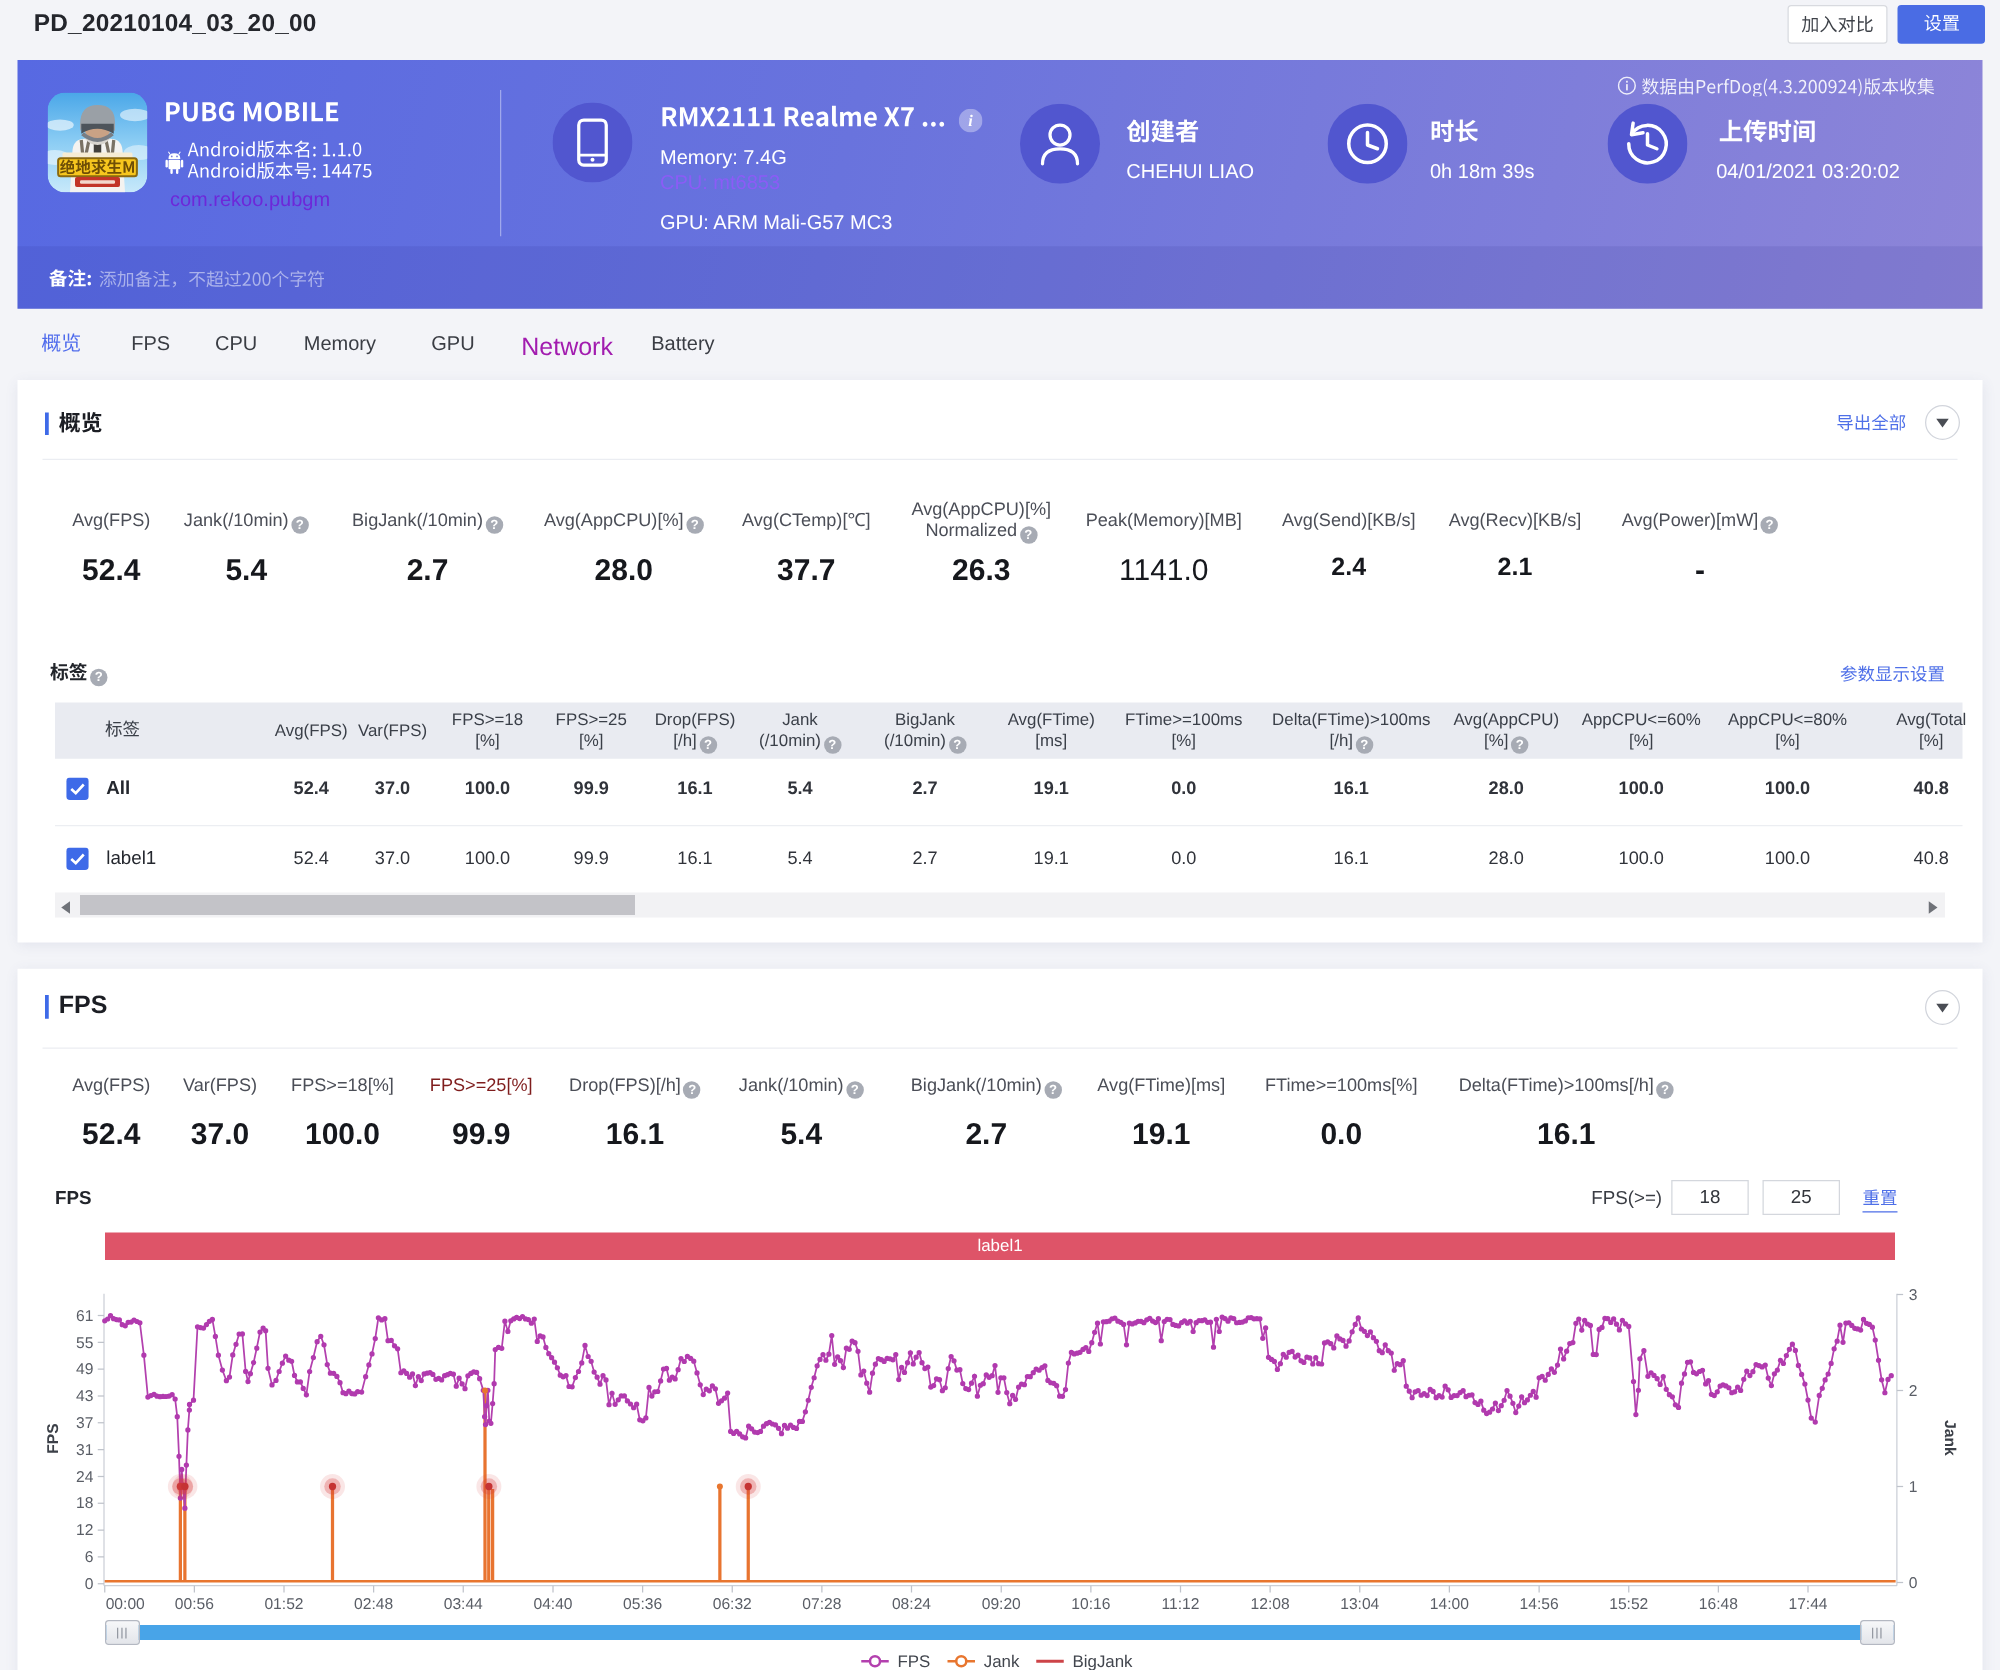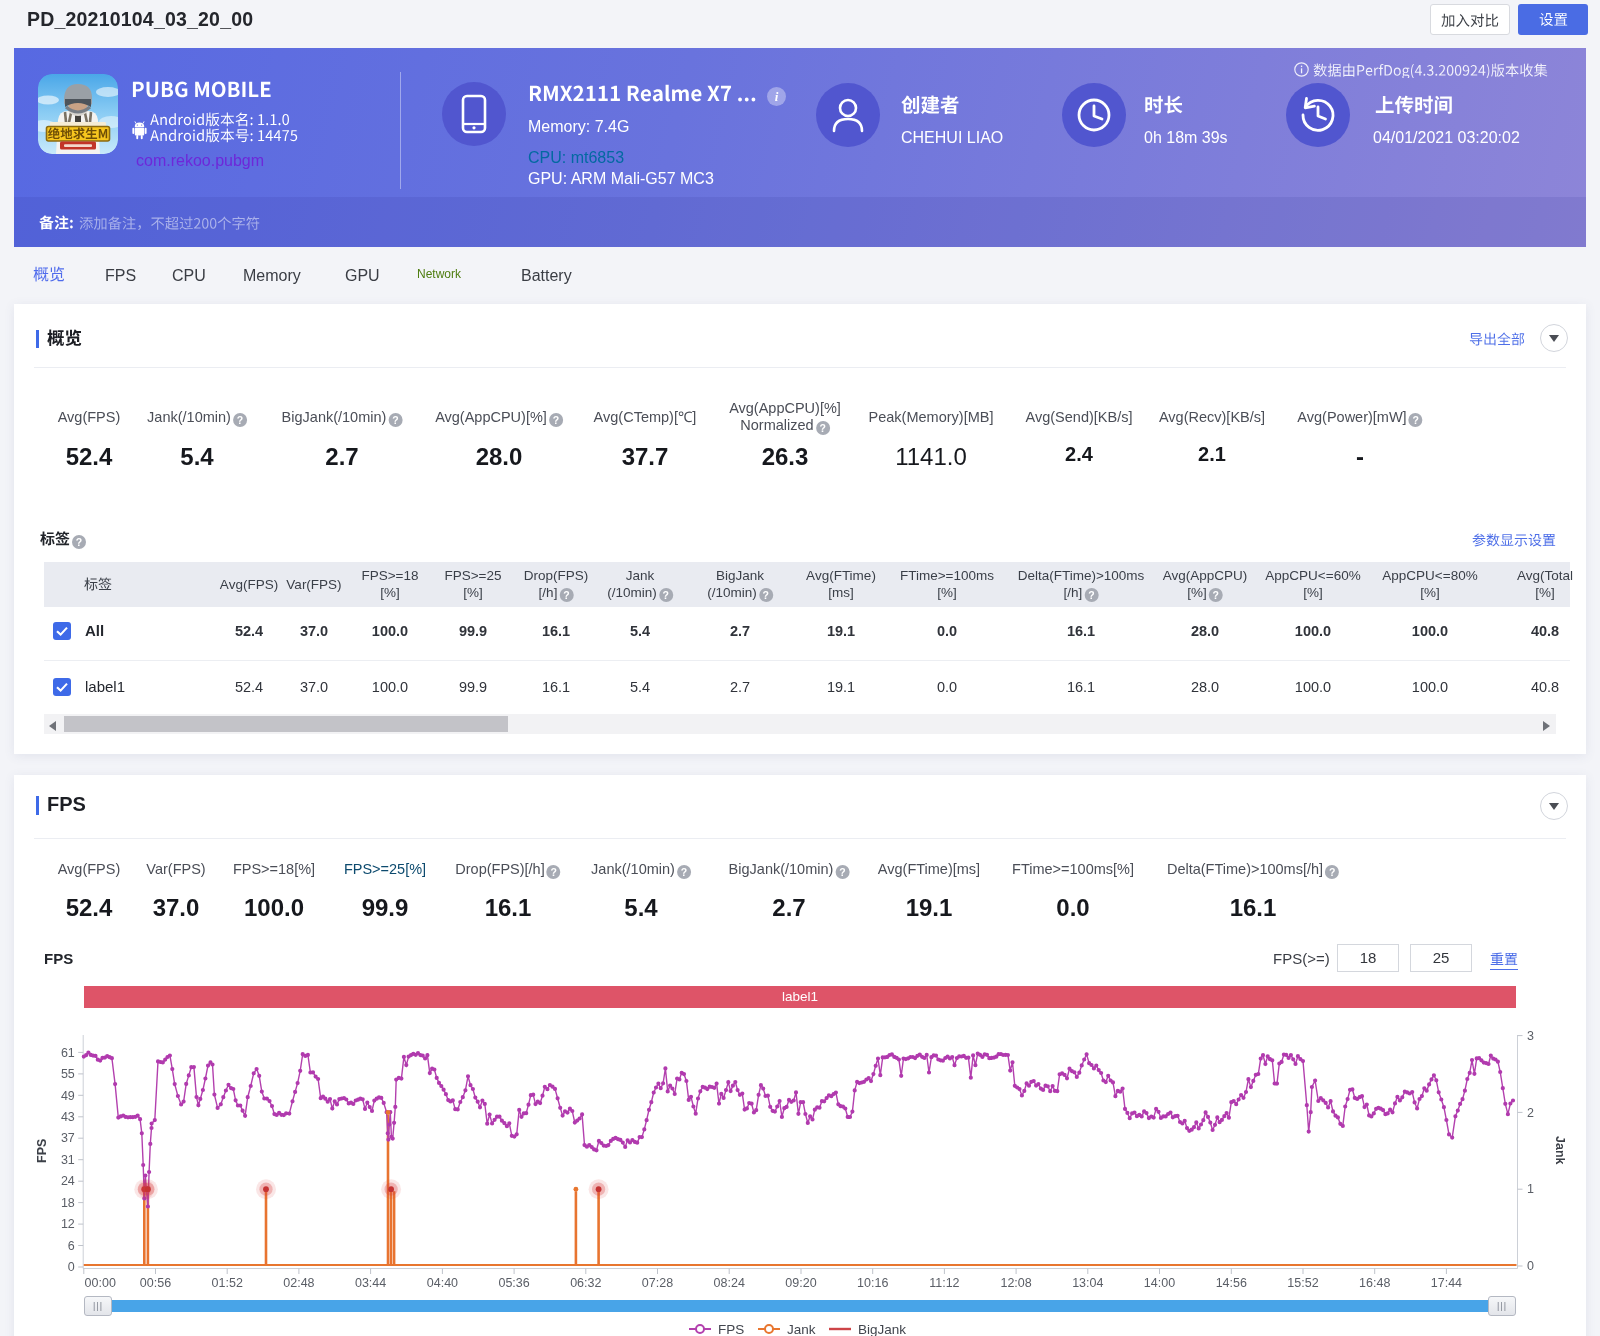--- a/index.html
+++ b/index.html
@@ -72,21 +72,21 @@
 <div class="abs" style="left:528px;top:82.5px">
     <svg width="228.8" height="21.2" viewBox="0 -18.1 228.8 21.2" style="display:block">
       <path d="M4.9 -8.2V-12.8H6.9C8.9 -12.8 9.9 -12.3 9.9 -10.6C9.9 -9 8.9 -8.2 6.9 -8.2ZM10.2 0H13.6L10 -6.2C11.8 -6.9 12.9 -8.3 12.9 -10.6C12.9 -14.1 10.4 -15.3 7.2 -15.3H1.9V0H4.9V-5.8H7Z M15.9 0H18.7V-6.4C18.7 -7.8 18.4 -9.9 18.3 -11.4H18.4L19.6 -7.8L21.9 -1.4H23.7L26 -7.8L27.3 -11.4H27.4C27.2 -9.9 27 -7.8 27 -6.4V0H29.8V-15.3H26.4L23.8 -8.1C23.5 -7.2 23.3 -6.2 22.9 -5.2H22.8C22.5 -6.2 22.2 -7.2 21.9 -8.1L19.3 -15.3H15.9Z M31.9 0H35.1L36.8 -3.4C37.1 -4.2 37.5 -5 37.9 -5.9H38C38.4 -5 38.8 -4.2 39.2 -3.4L40.9 0H44.2L40 -7.7L44 -15.3H40.8L39.3 -12.1C39 -11.4 38.7 -10.7 38.3 -9.7H38.2C37.8 -10.7 37.5 -11.4 37.1 -12.1L35.6 -15.3H32.2L36.2 -7.8Z M45.4 0H55.6V-2.6H52.3C51.6 -2.6 50.6 -2.5 49.8 -2.4C52.6 -5.1 54.9 -8.1 54.9 -10.8C54.9 -13.7 53 -15.5 50.1 -15.5C48 -15.5 46.7 -14.7 45.3 -13.2L46.9 -11.6C47.7 -12.4 48.6 -13.1 49.7 -13.1C51.2 -13.1 52 -12.2 52 -10.7C52 -8.3 49.6 -5.5 45.4 -1.8Z M58.4 0H67.5V-2.5H64.7V-15.3H62.4C61.5 -14.6 60.4 -14.3 58.9 -14V-12.1H61.7V-2.5H58.4Z M70.5 0H79.7V-2.5H76.8V-15.3H74.6C73.6 -14.6 72.6 -14.3 71 -14V-12.1H73.8V-2.5H70.5Z M82.7 0H91.9V-2.5H89V-15.3H86.7C85.8 -14.6 84.7 -14.3 83.2 -14V-12.1H86V-2.5H82.7Z M102.8 -8.2V-12.8H104.7C106.7 -12.8 107.8 -12.3 107.8 -10.6C107.8 -9 106.7 -8.2 104.7 -8.2ZM108 0H111.4L107.8 -6.2C109.6 -6.9 110.7 -8.3 110.7 -10.6C110.7 -14.1 108.2 -15.3 105 -15.3H99.7V0H102.8V-5.8H104.9Z M118.5 0.3C120 0.3 121.4 -0.2 122.5 -1L121.5 -2.8C120.7 -2.3 119.9 -2.1 118.9 -2.1C117.2 -2.1 116 -3 115.7 -4.9H122.8C122.9 -5.2 123 -5.7 123 -6.3C123 -9.5 121.3 -11.8 118.2 -11.8C115.4 -11.8 112.8 -9.5 112.8 -5.8C112.8 -2 115.3 0.3 118.5 0.3ZM115.7 -6.9C115.9 -8.6 117 -9.5 118.2 -9.5C119.7 -9.5 120.4 -8.5 120.4 -6.9Z M128.3 0.3C129.6 0.3 130.8 -0.4 131.8 -1.2H131.9L132.1 0H134.6V-6.7C134.6 -10.1 133.1 -11.8 130.1 -11.8C128.3 -11.8 126.7 -11.1 125.3 -10.3L126.4 -8.3C127.5 -8.9 128.5 -9.4 129.6 -9.4C131 -9.4 131.5 -8.5 131.5 -7.4C126.9 -6.9 124.9 -5.6 124.9 -3.2C124.9 -1.2 126.2 0.3 128.3 0.3ZM129.3 -2.1C128.4 -2.1 127.8 -2.5 127.8 -3.4C127.8 -4.4 128.7 -5.2 131.5 -5.5V-3.2C130.8 -2.5 130.2 -2.1 129.3 -2.1Z M140.5 0.3C141.2 0.3 141.7 0.2 142.1 0L141.7 -2.2C141.5 -2.2 141.4 -2.2 141.3 -2.2C141 -2.2 140.7 -2.4 140.7 -3.1V-16.4H137.6V-3.2C137.6 -1.1 138.4 0.3 140.5 0.3Z M144.1 0H147.2V-7.9C148 -8.8 148.7 -9.2 149.4 -9.2C150.5 -9.2 151 -8.6 151 -6.8V0H154V-7.9C154.8 -8.8 155.6 -9.2 156.2 -9.2C157.3 -9.2 157.8 -8.6 157.8 -6.8V0H160.8V-7.2C160.8 -10.1 159.7 -11.8 157.3 -11.8C155.8 -11.8 154.7 -10.9 153.6 -9.8C153.1 -11.1 152.1 -11.8 150.4 -11.8C148.9 -11.8 147.9 -11 146.9 -10H146.8L146.6 -11.5H144.1Z M169 0.3C170.4 0.3 171.9 -0.2 173 -1L172 -2.8C171.2 -2.3 170.4 -2.1 169.4 -2.1C167.7 -2.1 166.5 -3 166.2 -4.9H173.3C173.4 -5.2 173.5 -5.7 173.5 -6.3C173.5 -9.5 171.8 -11.8 168.7 -11.8C165.9 -11.8 163.3 -9.5 163.3 -5.8C163.3 -2 165.8 0.3 169 0.3ZM166.2 -6.9C166.4 -8.6 167.5 -9.5 168.7 -9.5C170.2 -9.5 170.9 -8.5 170.9 -6.9Z M179.3 0H182.5L184.2 -3.4C184.5 -4.2 184.9 -5 185.3 -5.9H185.4C185.8 -5 186.2 -4.2 186.6 -3.4L188.3 0H191.6L187.4 -7.7L191.4 -15.3H188.2L186.7 -12.1C186.4 -11.4 186.1 -10.7 185.7 -9.7H185.6C185.2 -10.7 184.8 -11.4 184.5 -12.1L182.9 -15.3H179.5L183.6 -7.8Z M195.8 0H198.8C199.1 -6 199.6 -9.1 203.1 -13.4V-15.3H193V-12.7H199.8C196.9 -8.7 196 -5.3 195.8 0Z M212.1 0.3C213.2 0.3 214 -0.6 214 -1.7C214 -2.8 213.2 -3.7 212.1 -3.7C211 -3.7 210.2 -2.8 210.2 -1.7C210.2 -0.6 211 0.3 212.1 0.3Z M218.8 0.3C219.9 0.3 220.7 -0.6 220.7 -1.7C220.7 -2.8 219.9 -3.7 218.8 -3.7C217.7 -3.7 216.9 -2.8 216.9 -1.7C216.9 -0.6 217.7 0.3 218.8 0.3Z M225.5 0.3C226.6 0.3 227.4 -0.6 227.4 -1.7C227.4 -2.8 226.6 -3.7 225.5 -3.7C224.4 -3.7 223.6 -2.8 223.6 -1.7C223.6 -0.6 224.4 0.3 225.5 0.3Z" fill="#ffffff"></path>
     </svg>
   </div>
 <div class="abs" style="left:767px;top:87px"><svg width="19" height="19" viewBox="0 0 19 19" style="vertical-align:-4px">
 <circle cx="9.5" cy="9.5" r="9.5" fill="rgba(255,255,255,0.35)"></circle>
 <text x="9.5" y="14" text-anchor="middle" font-family="Liberation Serif,serif" font-size="13" font-style="italic" font-weight="bold" fill="#fff">i</text>
 </svg></div>
 <div class="abs" style="left:528px;top:117.5px;font-size:16px;color:#fff">Memory: 7.4G</div>
-<div class="abs" style="left:528px;top:149px;font-size:16px;color:#0369a1">CPU: mt6853</div>
+<div class="abs" style="left:528px;top:138px;font-size:16px;color:#8b5cf6">CPU: mt6853</div>
 <div class="abs" style="left:528px;top:170px;font-size:16px;color:#fff">GPU: ARM Mali-G57 MC3</div>
 <div class="abs" style="left:816px;top:83px"><svg width="64" height="64" viewBox="0 0 64 64">
 <circle cx="32" cy="32" r="32" fill="#5156cf"></circle>
 <circle cx="32" cy="25" r="8" fill="none" stroke="#fff" stroke-width="2.6"></circle>
 <path d="M18 48 Q18 36 32 36 Q46 36 46 48" fill="none" stroke="#fff" stroke-width="2.6" stroke-linecap="round"></path>
 </svg></div>
 <div class="abs" style="left:901px;top:95px">
     <svg width="58.5" height="20.1" viewBox="0 -17.2 58.5 20.1" style="display:block">
       <path d="M15.8 -16.2V-1C15.8 -0.6 15.6 -0.5 15.2 -0.5C14.8 -0.5 13.5 -0.5 12.3 -0.5C12.6 0.1 13 1.1 13.1 1.7C14.9 1.7 16.2 1.7 17 1.3C17.8 0.9 18.1 0.3 18.1 -1V-16.2ZM12 -14.3V-3.3H14.3V-14.3ZM3.6 -9.5H3.5C4.7 -10.5 5.7 -11.8 6.5 -13.2C7.5 -12 8.7 -10.6 9.4 -9.5ZM5.8 -16.6C4.8 -14.1 2.7 -11.5 0.3 -9.9C0.8 -9.5 1.6 -8.7 2 -8.2L2.6 -8.6V-1.5C2.6 0.8 3.3 1.4 5.6 1.4C6.1 1.4 8.2 1.4 8.8 1.4C10.8 1.4 11.4 0.6 11.6 -2.2C11 -2.3 10.1 -2.7 9.6 -3C9.5 -1 9.4 -0.6 8.6 -0.6C8.1 -0.6 6.3 -0.6 5.9 -0.6C5 -0.6 4.9 -0.7 4.9 -1.5V-7.5H8C7.9 -5.8 7.7 -5.1 7.5 -4.8C7.4 -4.7 7.2 -4.6 7 -4.6C6.7 -4.6 6.1 -4.6 5.5 -4.7C5.8 -4.2 6 -3.4 6 -2.7C6.9 -2.7 7.7 -2.7 8.2 -2.8C8.7 -2.9 9.1 -3 9.5 -3.5C9.9 -4 10.1 -5.4 10.3 -8.7V-8.8L11.8 -10.2C10.9 -11.5 9 -13.5 7.6 -15.1L7.9 -15.9Z M27.1 -15.1V-13.4H30.4V-12.4H26V-10.7H30.4V-9.7H27V-7.9H30.4V-7H26.9V-5.4H30.4V-4.4H26.1V-2.6H30.4V-1.3H32.6V-2.6H37.8V-4.4H32.6V-5.4H37.1V-7H32.6V-7.9H36.9V-10.7H38V-12.4H36.9V-15.1H32.6V-16.6H30.4V-15.1ZM32.6 -10.7H34.8V-9.7H32.6ZM32.6 -12.4V-13.4H34.8V-12.4ZM21.3 -7C21.3 -7.3 21.9 -7.7 22.3 -7.9H24C23.8 -6.6 23.6 -5.5 23.2 -4.5C22.9 -5.1 22.6 -5.9 22.3 -6.8L20.6 -6.2C21.1 -4.6 21.6 -3.4 22.3 -2.4C21.7 -1.3 20.9 -0.4 20 0.2C20.5 0.5 21.3 1.3 21.7 1.8C22.5 1.1 23.2 0.3 23.8 -0.7C25.9 1 28.5 1.4 31.8 1.4H37.6C37.7 0.7 38.1 -0.3 38.4 -0.8C37.1 -0.7 33 -0.7 31.9 -0.7C29 -0.7 26.6 -1.1 24.8 -2.6C25.5 -4.5 26.1 -6.8 26.3 -9.7L25 -10L24.6 -9.9H23.9C24.8 -11.4 25.7 -13.1 26.4 -14.9L25 -15.8L24.3 -15.5H20.6V-13.5H23.4C22.8 -11.9 22 -10.6 21.7 -10.1C21.3 -9.5 20.8 -8.9 20.4 -8.8C20.7 -8.4 21.1 -7.5 21.3 -7Z M54.8 -16C54.2 -15.1 53.5 -14.3 52.8 -13.5V-14.5H48.6V-16.6H46.3V-14.5H41.7V-12.4H46.3V-10.6H40V-8.6H46.6C44.4 -7.3 41.9 -6.2 39.4 -5.3C39.8 -4.9 40.5 -3.9 40.8 -3.4C41.8 -3.8 42.8 -4.2 43.8 -4.7V1.8H46.1V1.2H52.8V1.7H55.3V-7H48.2C49 -7.5 49.7 -8.1 50.5 -8.6H57.5V-10.6H53C54.4 -12 55.7 -13.4 56.8 -15ZM48.6 -10.6V-12.4H51.8C51.1 -11.8 50.4 -11.2 49.6 -10.6ZM46.1 -2.1H52.8V-0.8H46.1ZM46.1 -3.9V-5.1H52.8V-3.9Z" fill="#ffffff"></path>
     </svg>
@@ -132,21 +132,21 @@
       <path d="M5.8 -4.1C5.5 -3 4.9 -1.8 4 -1.1L4.8 -0.5C5.7 -1.3 6.3 -2.7 6.7 -3.8ZM9.2 -3.6C9.6 -2.7 10 -1.4 10.1 -0.6L11 -0.9C10.9 -1.7 10.5 -3 10 -3.9ZM11 -4C11.8 -2.9 12.6 -1.4 13 -0.4L13.9 -0.9C13.5 -1.9 12.6 -3.3 11.8 -4.4ZM7.6 -5.7V-0C7.6 0.1 7.6 0.2 7.4 0.2C7.2 0.2 6.6 0.2 5.8 0.2C6 0.5 6.1 0.9 6.1 1.1C7.1 1.1 7.7 1.1 8.1 1C8.5 0.8 8.6 0.5 8.6 -0V-5.7ZM1.2 -11.1C2 -10.7 3 -10 3.5 -9.5L4.2 -10.4C3.7 -10.9 2.7 -11.5 1.8 -11.9ZM0.5 -7.2C1.4 -6.9 2.4 -6.2 2.9 -5.8L3.5 -6.7C3 -7.1 2 -7.7 1.1 -8ZM0.9 0.4 1.8 1C2.4 -0.3 3.2 -2 3.7 -3.4L2.8 -4C2.2 -2.5 1.4 -0.7 0.9 0.4ZM4.7 -11.2V-10.2H7.8C7.7 -9.5 7.5 -8.9 7.2 -8.3H4V-7.3H6.7C5.9 -6.1 5 -5.1 3.6 -4.4C3.8 -4.2 4.1 -3.9 4.3 -3.6C5.9 -4.5 7.1 -5.8 7.9 -7.3H9.7C10.5 -5.8 11.8 -4.5 13.2 -3.9C13.3 -4.1 13.7 -4.5 13.9 -4.7C12.7 -5.2 11.5 -6.2 10.8 -7.3H13.6V-8.3H8.4C8.6 -8.9 8.8 -9.5 9 -10.2H13.2V-11.2Z M22.5 -10.2V0.9H23.5V-0.1H26.3V0.8H27.4V-10.2ZM23.5 -1.2V-9.2H26.3V-1.2ZM17.1 -11.8 17.1 -9.3H15.1V-8.3H17C16.9 -4.6 16.5 -1.5 14.7 0.4C15 0.6 15.4 0.9 15.5 1.2C17.5 -0.9 18 -4.4 18.1 -8.3H20.3C20.1 -2.7 20 -0.8 19.7 -0.4C19.6 -0.2 19.4 -0.1 19.2 -0.1C19 -0.1 18.4 -0.1 17.7 -0.2C17.9 0.1 18 0.6 18 0.9C18.6 0.9 19.3 0.9 19.7 0.9C20.1 0.8 20.4 0.7 20.6 0.3C21.1 -0.3 21.2 -2.4 21.3 -8.8C21.3 -8.9 21.3 -9.3 21.3 -9.3H18.1L18.1 -11.8Z M38.4 -9.8C37.7 -9.1 36.8 -8.5 35.7 -7.9C34.7 -8.4 33.9 -9 33.3 -9.7L33.5 -9.8ZM33.9 -12.1C33.2 -10.8 31.8 -9.4 29.7 -8.4C29.9 -8.2 30.3 -7.9 30.4 -7.6C31.2 -8 31.9 -8.5 32.5 -9C33.1 -8.4 33.8 -7.9 34.6 -7.4C32.9 -6.7 30.9 -6.2 29 -5.9C29.2 -5.7 29.4 -5.2 29.5 -4.9C31.6 -5.3 33.8 -5.9 35.7 -6.8C37.5 -6 39.6 -5.4 41.8 -5.1C42 -5.4 42.3 -5.9 42.5 -6.1C40.5 -6.3 38.5 -6.8 36.9 -7.4C38.2 -8.2 39.4 -9.2 40.2 -10.4L39.5 -10.8L39.3 -10.8H34.3C34.6 -11.1 34.8 -11.5 35 -11.8ZM32.1 -1.8H35.2V-0.3H32.1ZM32.1 -2.7V-4.2H35.2V-2.7ZM39.3 -1.8V-0.3H36.3V-1.8ZM39.3 -2.7H36.3V-4.2H39.3ZM31 -5.1V1.1H32.1V0.7H39.3V1.1H40.4V-5.1Z M44.2 -11.1C45.2 -10.6 46.4 -9.9 47 -9.5L47.6 -10.4C47 -10.8 45.8 -11.4 44.8 -11.8ZM43.5 -7.1C44.4 -6.7 45.6 -6 46.1 -5.5L46.7 -6.4C46.1 -6.9 45 -7.5 44.1 -7.9ZM43.9 0.3 44.8 1C45.7 -0.3 46.7 -2.1 47.4 -3.6L46.6 -4.4C45.8 -2.7 44.7 -0.8 43.9 0.3ZM50.7 -11.7C51.2 -11 51.7 -10 51.9 -9.3L53 -9.8C52.8 -10.4 52.2 -11.3 51.7 -12.1ZM47.7 -9.3V-8.3H51.4V-5H48.2V-4H51.4V-0.3H47.2V0.7H56.7V-0.3H52.6V-4H55.8V-5H52.6V-8.3H56.3V-9.3Z M59.4 1.5C60.9 1 61.9 -0.2 61.9 -1.7C61.9 -2.7 61.5 -3.4 60.7 -3.4C60.1 -3.4 59.6 -3 59.6 -2.3C59.6 -1.7 60.1 -1.3 60.7 -1.3L60.9 -1.3C60.9 -0.4 60.2 0.3 59.1 0.8Z M79.5 -6.8C81.2 -5.7 83.3 -4 84.4 -2.9L85.2 -3.7C84.2 -4.8 82 -6.4 80.3 -7.5ZM72.5 -11V-9.9H78.9C77.4 -7.5 75 -5 72.1 -3.6C72.4 -3.4 72.7 -3 72.9 -2.7C74.8 -3.7 76.6 -5.2 78.1 -6.9V1.1H79.2V-8.4C79.6 -8.9 79.9 -9.4 80.2 -9.9H84.8V-11Z M94.3 -5H97.7V-2.3H94.3ZM93.3 -5.9V-1.4H98.8V-5.9ZM87.2 -5.6C87.1 -3 87 -0.8 86.2 0.6C86.4 0.8 86.9 1 87.1 1.2C87.5 0.4 87.7 -0.6 87.9 -1.6C88.9 0.3 90.6 0.8 93.7 0.8H99.2C99.3 0.5 99.5 -0 99.7 -0.3C98.8 -0.2 94.4 -0.2 93.7 -0.3C92.3 -0.3 91.1 -0.4 90.3 -0.7V-3.6H92.5V-4.6H90.3V-6.6H92.6C92.8 -6.4 93 -6.2 93.1 -6.1C94.7 -7 95.6 -8.4 95.8 -10.5H98C97.9 -8.6 97.8 -7.9 97.6 -7.7C97.5 -7.6 97.4 -7.5 97.2 -7.6C97 -7.6 96.4 -7.6 95.8 -7.6C96 -7.4 96.1 -7 96.1 -6.7C96.7 -6.6 97.3 -6.6 97.7 -6.7C98 -6.7 98.3 -6.8 98.5 -7C98.8 -7.4 99 -8.4 99.1 -11C99.1 -11.1 99.1 -11.4 99.1 -11.4H92.8V-10.5H94.8C94.6 -8.8 93.9 -7.7 92.7 -6.9V-7.6H90.1V-9.3H92.4V-10.3H90.1V-12H89.1V-10.3H86.8V-9.3H89.1V-7.6H86.5V-6.6H89.3V-1.3C88.8 -1.8 88.4 -2.5 88.1 -3.4C88.1 -4.1 88.1 -4.8 88.2 -5.5Z M101.2 -11.1C102 -10.3 102.9 -9.3 103.3 -8.6L104.2 -9.2C103.8 -9.9 102.9 -10.9 102.1 -11.6ZM105.5 -6.8C106.3 -5.9 107.1 -4.7 107.6 -3.9L108.5 -4.5C108 -5.2 107.1 -6.4 106.4 -7.3ZM103.8 -6.6H100.8V-5.6H102.8V-1.9C102.1 -1.7 101.4 -1 100.6 -0.2L101.4 0.8C102.1 -0.2 102.8 -1 103.3 -1C103.6 -1 104.1 -0.5 104.7 -0.2C105.7 0.5 106.9 0.6 108.6 0.6C110 0.6 112.5 0.5 113.6 0.5C113.6 0.2 113.8 -0.4 113.9 -0.7C112.5 -0.5 110.3 -0.4 108.7 -0.4C107.1 -0.4 105.8 -0.5 104.9 -1.1C104.4 -1.4 104.1 -1.7 103.8 -1.8ZM110.4 -12V-9.4H104.8V-8.4H110.4V-2.7C110.4 -2.5 110.3 -2.4 110 -2.4C109.7 -2.4 108.7 -2.4 107.7 -2.4C107.8 -2.1 108 -1.6 108.1 -1.3C109.4 -1.3 110.3 -1.3 110.8 -1.5C111.3 -1.7 111.5 -2 111.5 -2.7V-8.4H113.5V-9.4H111.5V-12Z M115 0H121.6V-1.1H118.7C118.2 -1.1 117.5 -1.1 117 -1C119.5 -3.4 121.1 -5.5 121.1 -7.6C121.1 -9.5 119.9 -10.7 118.1 -10.7C116.7 -10.7 115.8 -10.1 115 -9.1L115.7 -8.4C116.3 -9.1 117 -9.6 117.9 -9.6C119.2 -9.6 119.8 -8.7 119.8 -7.5C119.8 -5.7 118.3 -3.6 115 -0.8Z M126.3 0.2C128.3 0.2 129.6 -1.6 129.6 -5.3C129.6 -8.9 128.3 -10.7 126.3 -10.7C124.3 -10.7 123.1 -8.9 123.1 -5.3C123.1 -1.6 124.3 0.2 126.3 0.2ZM126.3 -0.9C125.1 -0.9 124.3 -2.2 124.3 -5.3C124.3 -8.3 125.1 -9.6 126.3 -9.6C127.5 -9.6 128.3 -8.3 128.3 -5.3C128.3 -2.2 127.5 -0.9 126.3 -0.9Z M134.2 0.2C136.2 0.2 137.5 -1.6 137.5 -5.3C137.5 -8.9 136.2 -10.7 134.2 -10.7C132.2 -10.7 131 -8.9 131 -5.3C131 -1.6 132.2 0.2 134.2 0.2ZM134.2 -0.9C133.1 -0.9 132.2 -2.2 132.2 -5.3C132.2 -8.3 133.1 -9.6 134.2 -9.6C135.4 -9.6 136.3 -8.3 136.3 -5.3C136.3 -2.2 135.4 -0.9 134.2 -0.9Z M144.8 -7.8V1.1H145.9V-7.8ZM145.4 -12C144 -9.6 141.4 -7.6 138.7 -6.4C139 -6.1 139.3 -5.7 139.5 -5.4C141.7 -6.5 143.8 -8.1 145.4 -10.1C147.3 -7.9 149.2 -6.5 151.3 -5.4C151.5 -5.7 151.8 -6.1 152.1 -6.3C149.9 -7.4 147.8 -8.8 146 -11L146.4 -11.6Z M159.1 -5.2V-4.3H153.5V-3.3H159.1V-0.2C159.1 0 159 0.1 158.8 0.1C158.5 0.1 157.6 0.1 156.6 0.1C156.8 0.3 157 0.8 157.1 1.1C158.3 1.1 159 1.1 159.5 1C160.1 0.8 160.2 0.5 160.2 -0.2V-3.3H165.8V-4.3H160.2V-4.8C161.5 -5.5 162.8 -6.5 163.6 -7.4L162.9 -7.9L162.7 -7.9H155.8V-6.9H161.6C160.9 -6.2 159.9 -5.6 159.1 -5.2ZM158.6 -11.8C158.8 -11.4 159.1 -10.9 159.3 -10.5H153.7V-7.6H154.7V-9.5H164.6V-7.6H165.7V-10.5H160.6C160.4 -11 160 -11.6 159.6 -12.1Z M172.5 -4C173.1 -3 173.9 -1.8 174.3 -1.1L175.2 -1.6C174.8 -2.3 174 -3.5 173.3 -4.4ZM177.3 -7.7V-6.2H171.6V-5.2H177.3V-0.2C177.3 0 177.2 0.1 176.9 0.1C176.7 0.1 175.7 0.1 174.7 0.1C174.9 0.4 175 0.8 175.1 1.1C176.4 1.1 177.2 1.1 177.7 0.9C178.2 0.8 178.3 0.5 178.3 -0.2V-5.2H180.3V-6.2H178.3V-7.7ZM170.5 -7.9C169.8 -6.3 168.6 -4.7 167.4 -3.7C167.6 -3.5 168 -3.1 168.1 -2.9C168.6 -3.3 169.1 -3.8 169.5 -4.3V1.1H170.6V-5.8C170.9 -6.4 171.3 -6.9 171.5 -7.5ZM169.4 -12.1C169 -10.6 168.2 -9.2 167.3 -8.3C167.6 -8.1 168 -7.8 168.2 -7.7C168.7 -8.2 169.2 -8.9 169.6 -9.7H170.3C170.6 -9.1 171 -8.3 171.2 -7.8L172.1 -8.1C172 -8.5 171.7 -9.2 171.4 -9.7H173.6V-10.6H170C170.2 -11 170.3 -11.4 170.5 -11.8ZM175 -12.1C174.6 -10.6 173.8 -9.3 172.9 -8.4C173.1 -8.2 173.6 -7.9 173.8 -7.8C174.3 -8.3 174.8 -9 175.2 -9.7H176.2C176.6 -9.1 177 -8.4 177.2 -8L178.2 -8.4C178 -8.7 177.6 -9.2 177.3 -9.7H180.2V-10.6H175.6C175.8 -11 175.9 -11.4 176.1 -11.8Z" fill="rgba(255,255,255,0.5)"></path>
     </svg>
   </div>
 <div class="abs" style="left:33px;top:266px"><svg width="32.0" height="16.5" viewBox="0 -14.1 32.0 16.5" style="vertical-align:-2.40px">
       <path d="M10 -5.8C10.1 -5.9 10.6 -6 11.1 -6H11.9C11.4 -3.7 10.3 -1.3 8.3 0.7C8.6 0.9 9 1.1 9.2 1.3C10.7 -0.2 11.6 -1.9 12.3 -3.7V-0.3C12.3 0.4 12.3 0.7 12.5 0.8C12.7 1 13.1 1.1 13.3 1.1C13.5 1.1 13.9 1.1 14 1.1C14.3 1.1 14.6 1 14.8 0.9C15 0.8 15.1 0.6 15.2 0.3C15.2 -0 15.3 -0.9 15.3 -1.7C15.1 -1.8 14.8 -2 14.6 -2.1C14.6 -1.3 14.6 -0.6 14.5 -0.4C14.5 -0.2 14.4 -0 14.4 0C14.3 0.1 14.1 0.1 14 0.1C13.9 0.1 13.7 0.1 13.6 0.1C13.5 0.1 13.3 0.1 13.3 0C13.2 -0 13.2 -0.1 13.2 -0.2V-5.1H12.7L12.9 -6H15.2V-7H13.1C13.4 -8.6 13.4 -10.2 13.4 -11.5H15V-12.6H10V-11.5H12.4C12.4 -10.2 12.4 -8.6 12.1 -7H10.9C11.1 -8 11.4 -9.8 11.5 -10.5H10.6C10.5 -9.8 10.1 -7.5 10 -7.1C9.9 -6.8 9.8 -6.8 9.6 -6.7C9.7 -6.5 9.9 -6 10 -5.8ZM8.4 -8.8V-6.8H6.4V-8.8ZM8.4 -9.6H6.4V-11.5H8.4ZM5.4 -0.1C5.6 -0.4 6 -0.7 8.6 -2.3C8.7 -1.9 8.8 -1.6 8.9 -1.3L9.8 -1.7C9.6 -2.5 9 -3.9 8.4 -4.9L7.6 -4.6C7.8 -4.1 8 -3.6 8.3 -3.1L6.4 -2.1V-5.8H9.3V-12.5H5.4V-2.4C5.4 -1.7 5 -1.2 4.8 -0.9C5 -0.8 5.3 -0.4 5.4 -0.1ZM2.5 -13.4V-10H0.8V-8.9H2.5C2.1 -6.7 1.3 -4.2 0.5 -2.8C0.7 -2.5 1 -2 1.1 -1.7C1.6 -2.6 2.1 -4 2.5 -5.4V1.3H3.6V-6.6C4 -5.9 4.3 -5.1 4.5 -4.7L5.2 -5.6C5 -6.1 4 -7.8 3.6 -8.3V-8.9H5V-10H3.6V-13.4Z M26.3 -10C27.1 -9.2 28 -8.2 28.4 -7.4L29.5 -7.9C29.1 -8.7 28.2 -9.7 27.3 -10.4ZM17.8 -12.5V-8H19V-12.5ZM21.2 -13.3V-7.5H22.4V-13.3ZM24.4 -2.9V-0.4C24.4 0.8 24.8 1.1 26.4 1.1C26.8 1.1 28.9 1.1 29.2 1.1C30.5 1.1 30.8 0.6 31 -1.2C30.7 -1.3 30.2 -1.4 29.9 -1.6C29.9 -0.2 29.8 0 29.1 0C28.7 0 26.9 0 26.5 0C25.8 0 25.6 -0 25.6 -0.4V-2.9ZM23.3 -5.2V-4C23.3 -2.7 22.9 -0.9 17.1 0.4C17.3 0.6 17.7 1 17.8 1.3C23.9 -0.1 24.6 -2.3 24.6 -3.9V-5.2ZM19.1 -7V-1.9H20.3V-6H27.9V-2H29.1V-7ZM25.4 -13.5C24.9 -11.7 24.2 -9.8 23.2 -8.7C23.5 -8.5 24 -8.2 24.2 -8C24.8 -8.8 25.3 -9.7 25.7 -10.7H31V-11.8H26.1C26.3 -12.3 26.4 -12.7 26.5 -13.2Z" fill="#4f6bec"></path>
     </svg></div>
 <div class="abs" style="left:105px;top:267px;font-size:16px;color:#3a3d44">FPS</div>
 <div class="abs" style="left:172px;top:267px;font-size:16px;color:#3a3d44">CPU</div>
 <div class="abs" style="left:243px;top:267px;font-size:16px;color:#3a3d44">Memory</div>
 <div class="abs" style="left:345px;top:267px;font-size:16px;color:#3a3d44">GPU</div>
-<div class="abs" style="left:417px;top:267px;font-size:12px;color:#4d7c0f">Network</div>
+<div class="abs" style="left:417px;top:267px;font-size:20px;color:#a21caf">Network</div>
 <div class="abs" style="left:521px;top:267px;font-size:16px;color:#3a3d44">Battery</div>
 <div class="abs" style="left:14px;top:304px;width:1572px;height:450px;background:#fff;box-shadow:0 2px 10px rgba(80,90,140,0.10)"></div>
 <div class="abs" style="left:36px;top:330px;width:3px;height:18px;background:#3e6ae8"></div>
 <div class="abs" style="left:47px;top:329px"><svg width="35.0" height="18.0" viewBox="0 -15.4 35.0 18.0" style="vertical-align:-2.62px">
       <path d="M2.3 -14.9V-11.3H0.7V-9.4H2.3V-9.4C2 -7.3 1.2 -4.8 0.3 -3.3C0.6 -2.8 1.1 -2 1.2 -1.5C1.6 -2.1 2 -3 2.3 -4V1.6H4.2V-6.1C4.5 -5.4 4.7 -4.7 4.9 -4.2L5.9 -5.9V-3.1C5.9 -2.2 5.4 -1.6 5.1 -1.3C5.4 -1 5.9 -0.3 6 0.1C6.3 -0.3 6.8 -0.6 9.3 -2.2L9.6 -1.5L11 -2.2C10.8 -3.1 10.1 -4.6 9.5 -5.7L8.2 -5.1C8.4 -4.6 8.6 -4.1 8.8 -3.6L7.5 -2.9V-6.2H10.3V-7.5C10.4 -7.2 10.8 -6.5 10.9 -6.1C11 -6.3 11.7 -6.4 12.2 -6.4H12.8C12.1 -4 11 -1.5 8.9 0.6C9.4 0.8 10.1 1.3 10.4 1.6C11.6 0.4 12.5 -1.1 13.2 -2.5V-0.5C13.2 0.4 13.3 0.7 13.5 1C13.8 1.2 14.2 1.3 14.6 1.3C14.8 1.3 15.1 1.3 15.4 1.3C15.7 1.3 16 1.2 16.2 1.1C16.5 0.9 16.6 0.6 16.7 0.3C16.8 -0.1 16.9 -1.1 16.9 -2C16.5 -2.1 16.1 -2.3 15.8 -2.6C15.8 -1.8 15.8 -1.1 15.8 -0.8C15.8 -0.6 15.7 -0.5 15.6 -0.4C15.6 -0.3 15.5 -0.3 15.4 -0.3C15.3 -0.3 15.1 -0.3 15.1 -0.3C14.9 -0.3 14.9 -0.3 14.8 -0.4C14.8 -0.4 14.8 -0.6 14.8 -0.6V-5.5H14.3L14.5 -6.4H16.8L16.8 -8.1H14.8C15 -9.6 15.1 -11 15.1 -12.3H16.6V-14.1H10.8V-12.3H13.5C13.5 -11 13.4 -9.6 13.1 -8.1H12.3L12.9 -11.4H11.3C11.2 -10.6 10.9 -8.5 10.7 -8.1C10.6 -7.8 10.5 -7.7 10.3 -7.6V-14H5.9V-6.1C5.6 -6.6 4.5 -8.6 4.2 -9.2V-9.4H5.5V-11.3H4.2V-14.9ZM8.8 -9.4V-7.8H7.5V-9.4ZM8.8 -10.9H7.5V-12.3H8.8Z M29.1 -10.7C29.7 -9.9 30.4 -8.8 30.6 -8L32.6 -8.8C32.2 -9.5 31.6 -10.6 30.9 -11.3ZM19.2 -13.9V-8.8H21.3V-13.9ZM23 -14.6V-8.2H25V-14.6ZM20.5 -7.8V-2.1H22.6V-5.9H30V-2.4H32.2V-7.8ZM27.4 -14.9C27 -12.9 26.2 -10.9 25.2 -9.6C25.7 -9.4 26.6 -8.9 27 -8.6C27.6 -9.3 28.1 -10.4 28.5 -11.5H34V-13.3H29.1L29.5 -14.5ZM25 -5.3V-3.9C25 -2.8 24.5 -1.2 18.5 -0.1C19 0.3 19.6 1.1 19.8 1.6C23.8 0.7 25.7 -0.5 26.6 -1.7V-0.9C26.6 0.8 27.1 1.3 29.2 1.3C29.6 1.3 31.3 1.3 31.8 1.3C33.4 1.3 34 0.8 34.2 -1.2C33.6 -1.4 32.8 -1.7 32.4 -2C32.3 -0.6 32.2 -0.4 31.6 -0.4C31.2 -0.4 29.8 -0.4 29.5 -0.4C28.8 -0.4 28.7 -0.5 28.7 -0.9V-3.2H27.2C27.2 -3.4 27.2 -3.7 27.2 -3.9V-5.3Z" fill="#1c1e24"></path>
     </svg></div>
 <div class="abs" style="left:1469px;top:330px"><svg width="56.0" height="14.4" viewBox="0 -12.3 56.0 14.4" style="vertical-align:-2.10px">
       <path d="M3 -2.5C3.8 -1.8 4.8 -0.7 5.2 -0L6 -0.7C5.6 -1.4 4.6 -2.4 3.8 -3.1H9.1V-0.2C9.1 0.1 9 0.1 8.7 0.1C8.4 0.1 7.4 0.2 6.4 0.1C6.6 0.4 6.7 0.8 6.8 1.1C8.1 1.1 9 1.1 9.5 0.9C10 0.8 10.2 0.5 10.2 -0.1V-3.1H13.2V-4.1H10.2V-5.2H9.1V-4.1H0.9V-3.1H3.6ZM1.9 -10.8V-7.1C1.9 -5.8 2.6 -5.5 4.9 -5.5C5.4 -5.5 9.9 -5.5 10.5 -5.5C12.2 -5.5 12.7 -5.9 12.9 -7.3C12.6 -7.3 12.2 -7.5 11.9 -7.6C11.8 -6.6 11.6 -6.4 10.4 -6.4C9.4 -6.4 5.6 -6.4 4.8 -6.4C3.3 -6.4 3 -6.5 3 -7.1V-7.9H11.6V-11.2H1.9ZM3 -10.3H10.5V-8.8H3Z M15.5 -4.8V0.3H25.4V1.1H26.5V-4.8H25.4V-0.8H21.5V-5.7H26V-10.5H24.8V-6.7H21.5V-11.7H20.4V-6.7H17.2V-10.5H16.1V-5.7H20.4V-0.8H16.6V-4.8Z M34.9 -11.9C33.5 -9.7 30.9 -7.6 28.4 -6.5C28.6 -6.2 28.9 -5.9 29.1 -5.6C29.7 -5.9 30.2 -6.2 30.8 -6.6V-5.7H34.5V-3.5H30.8V-2.5H34.5V-0.2H29.1V0.7H41V-0.2H35.5V-2.5H39.3V-3.5H35.5V-5.7H39.3V-6.6C39.9 -6.2 40.4 -5.9 41 -5.6C41.1 -5.9 41.4 -6.2 41.7 -6.4C39.4 -7.6 37.3 -9.1 35.6 -11.1L35.8 -11.5ZM30.8 -6.6C32.4 -7.6 33.9 -8.9 35 -10.3C36.3 -8.8 37.7 -7.6 39.3 -6.6Z M44 -8.8C44.4 -8 44.7 -7 44.9 -6.4L45.8 -6.7C45.7 -7.3 45.3 -8.3 44.9 -9ZM50.8 -11V1.1H51.7V-10.1H54C53.6 -8.9 53 -7.5 52.5 -6.3C53.8 -5 54.1 -4 54.1 -3.1C54.1 -2.6 54 -2.2 53.8 -2C53.6 -1.9 53.4 -1.9 53.2 -1.8C52.9 -1.8 52.5 -1.8 52.1 -1.9C52.3 -1.6 52.4 -1.2 52.4 -0.9C52.8 -0.9 53.2 -0.9 53.6 -0.9C53.9 -1 54.2 -1 54.5 -1.2C54.9 -1.5 55.1 -2.2 55.1 -3C55.1 -4 54.8 -5.1 53.5 -6.4C54.1 -7.7 54.8 -9.3 55.3 -10.6L54.6 -11.1L54.4 -11ZM45.5 -11.6C45.7 -11.1 45.9 -10.6 46 -10.1H43.1V-9.2H49.7V-10.1H47.1C47 -10.6 46.7 -11.3 46.4 -11.8ZM48.1 -9.1C47.8 -8.3 47.4 -7.1 47 -6.3H42.7V-5.4H50V-6.3H48.1C48.4 -7.1 48.8 -8 49.1 -8.8ZM43.5 -4.1V1H44.5V0.4H48.4V0.9H49.4V-4.1ZM44.5 -0.6V-3.1H48.4V-0.6Z" fill="#4e6fe8"></path>
     </svg></div>
 <div class="abs" style="left:1540px;top:324px;width:28px;height:28px;border:1px solid #d2d5dc;border-radius:50%;"></div>
@@ -244,21 +244,21 @@
 <div class="abs" style="left:47px;top:793px;font-size:20px;font-weight:bold;color:#1c1e24">FPS</div>
 <div class="abs" style="left:1540px;top:792px;width:28px;height:28px;border:1px solid #d2d5dc;border-radius:50%;"></div>
 <div class="abs" style="left:1548.5px;top:803px;width:0;height:0;border:5.5px solid transparent;border-top:7px solid #4a4d54"></div>
 <div class="abs" style="left:34px;top:838px;width:1532px;height:1px;background:#ebedf2"></div>
 <div style="position:absolute;left:89px;top:860.5px;transform:translateX(-50%);white-space:nowrap;font-size:14.5px;line-height:17px;color:#4b4e57;text-align:center">Avg(FPS)</div>
 <div style="position:absolute;left:89px;top:894.0px;transform:translateX(-50%);font-size:24px;font-weight:bold;color:#16181d;white-space:nowrap">52.4</div>
 <div style="position:absolute;left:176px;top:860.5px;transform:translateX(-50%);white-space:nowrap;font-size:14.5px;line-height:17px;color:#4b4e57;text-align:center">Var(FPS)</div>
 <div style="position:absolute;left:176px;top:894.0px;transform:translateX(-50%);font-size:24px;font-weight:bold;color:#16181d;white-space:nowrap">37.0</div>
 <div style="position:absolute;left:274px;top:860.5px;transform:translateX(-50%);white-space:nowrap;font-size:14.5px;line-height:17px;color:#4b4e57;text-align:center">FPS&gt;=18[%]</div>
 <div style="position:absolute;left:274px;top:894.0px;transform:translateX(-50%);font-size:24px;font-weight:bold;color:#16181d;white-space:nowrap">100.0</div>
-<div style="position:absolute;left:385px;top:860.5px;transform:translateX(-50%);white-space:nowrap;font-size:14.5px;line-height:17px;color:#0c4a6e;text-align:center">FPS&gt;=25[%]</div>
+<div style="position:absolute;left:385px;top:860.5px;transform:translateX(-50%);white-space:nowrap;font-size:14.5px;line-height:17px;color:#7f1d1d;text-align:center">FPS&gt;=25[%]</div>
 <div style="position:absolute;left:385px;top:894.0px;transform:translateX(-50%);font-size:24px;font-weight:bold;color:#16181d;white-space:nowrap">99.9</div>
 <div style="position:absolute;left:508px;top:860.5px;transform:translateX(-50%);white-space:nowrap;font-size:14.5px;line-height:17px;color:#4b4e57;text-align:center">Drop(FPS)[/h]<span style="display:inline-block;width:14px;height:14px;border-radius:50%;background:#a7abb4;color:#fff;font-size:10.5px;line-height:14px;text-align:center;font-weight:bold;vertical-align:-2px;margin-left:2px">?</span></div>
 <div style="position:absolute;left:508px;top:894.0px;transform:translateX(-50%);font-size:24px;font-weight:bold;color:#16181d;white-space:nowrap">16.1</div>
 <div style="position:absolute;left:641px;top:860.5px;transform:translateX(-50%);white-space:nowrap;font-size:14.5px;line-height:17px;color:#4b4e57;text-align:center">Jank(/10min)<span style="display:inline-block;width:14px;height:14px;border-radius:50%;background:#a7abb4;color:#fff;font-size:10.5px;line-height:14px;text-align:center;font-weight:bold;vertical-align:-2px;margin-left:2px">?</span></div>
 <div style="position:absolute;left:641px;top:894.0px;transform:translateX(-50%);font-size:24px;font-weight:bold;color:#16181d;white-space:nowrap">5.4</div>
 <div style="position:absolute;left:789px;top:860.5px;transform:translateX(-50%);white-space:nowrap;font-size:14.5px;line-height:17px;color:#4b4e57;text-align:center">BigJank(/10min)<span style="display:inline-block;width:14px;height:14px;border-radius:50%;background:#a7abb4;color:#fff;font-size:10.5px;line-height:14px;text-align:center;font-weight:bold;vertical-align:-2px;margin-left:2px">?</span></div>
 <div style="position:absolute;left:789px;top:894.0px;transform:translateX(-50%);font-size:24px;font-weight:bold;color:#16181d;white-space:nowrap">2.7</div>
 <div style="position:absolute;left:929px;top:860.5px;transform:translateX(-50%);white-space:nowrap;font-size:14.5px;line-height:17px;color:#4b4e57;">Avg(FTime)[ms]</div>
 <div style="position:absolute;left:929px;top:894.0px;transform:translateX(-50%);font-size:24px;font-weight:bold;color:#16181d;white-space:nowrap">19.1</div>
 <div style="position:absolute;left:1073px;top:860.5px;transform:translateX(-50%);white-space:nowrap;font-size:14.5px;line-height:17px;color:#4b4e57;text-align:right">FTime&gt;=100ms[%]</div>

